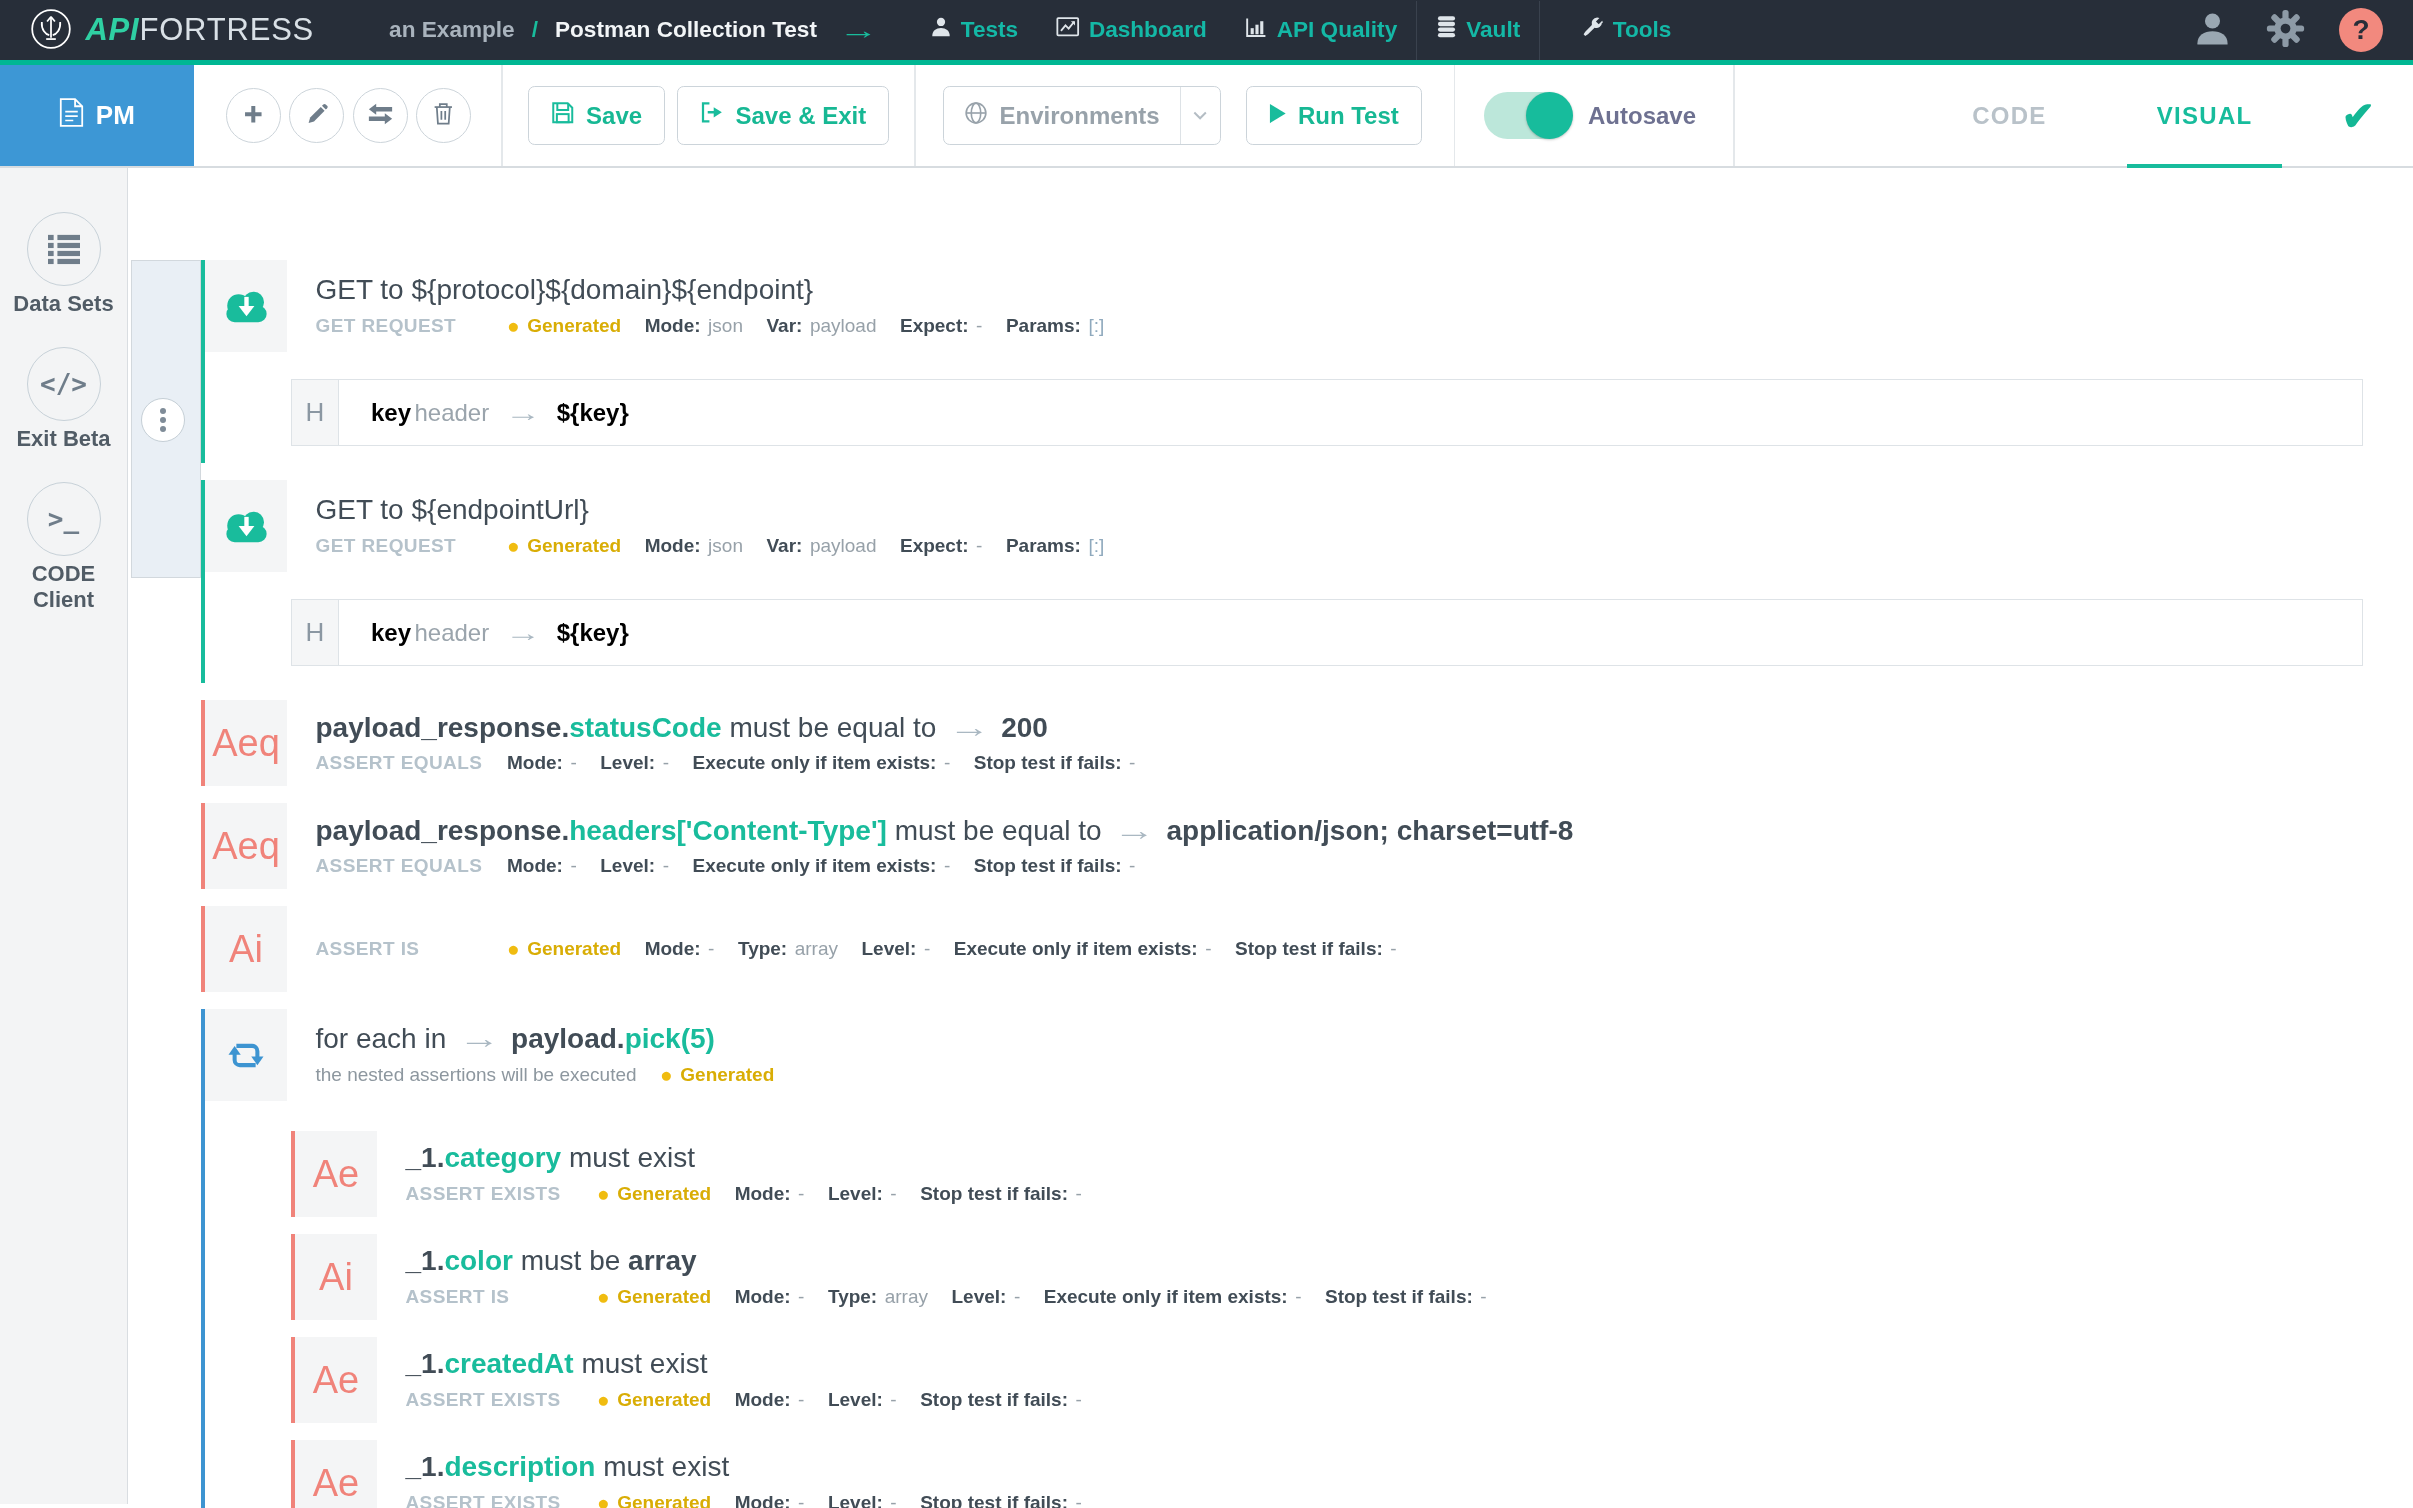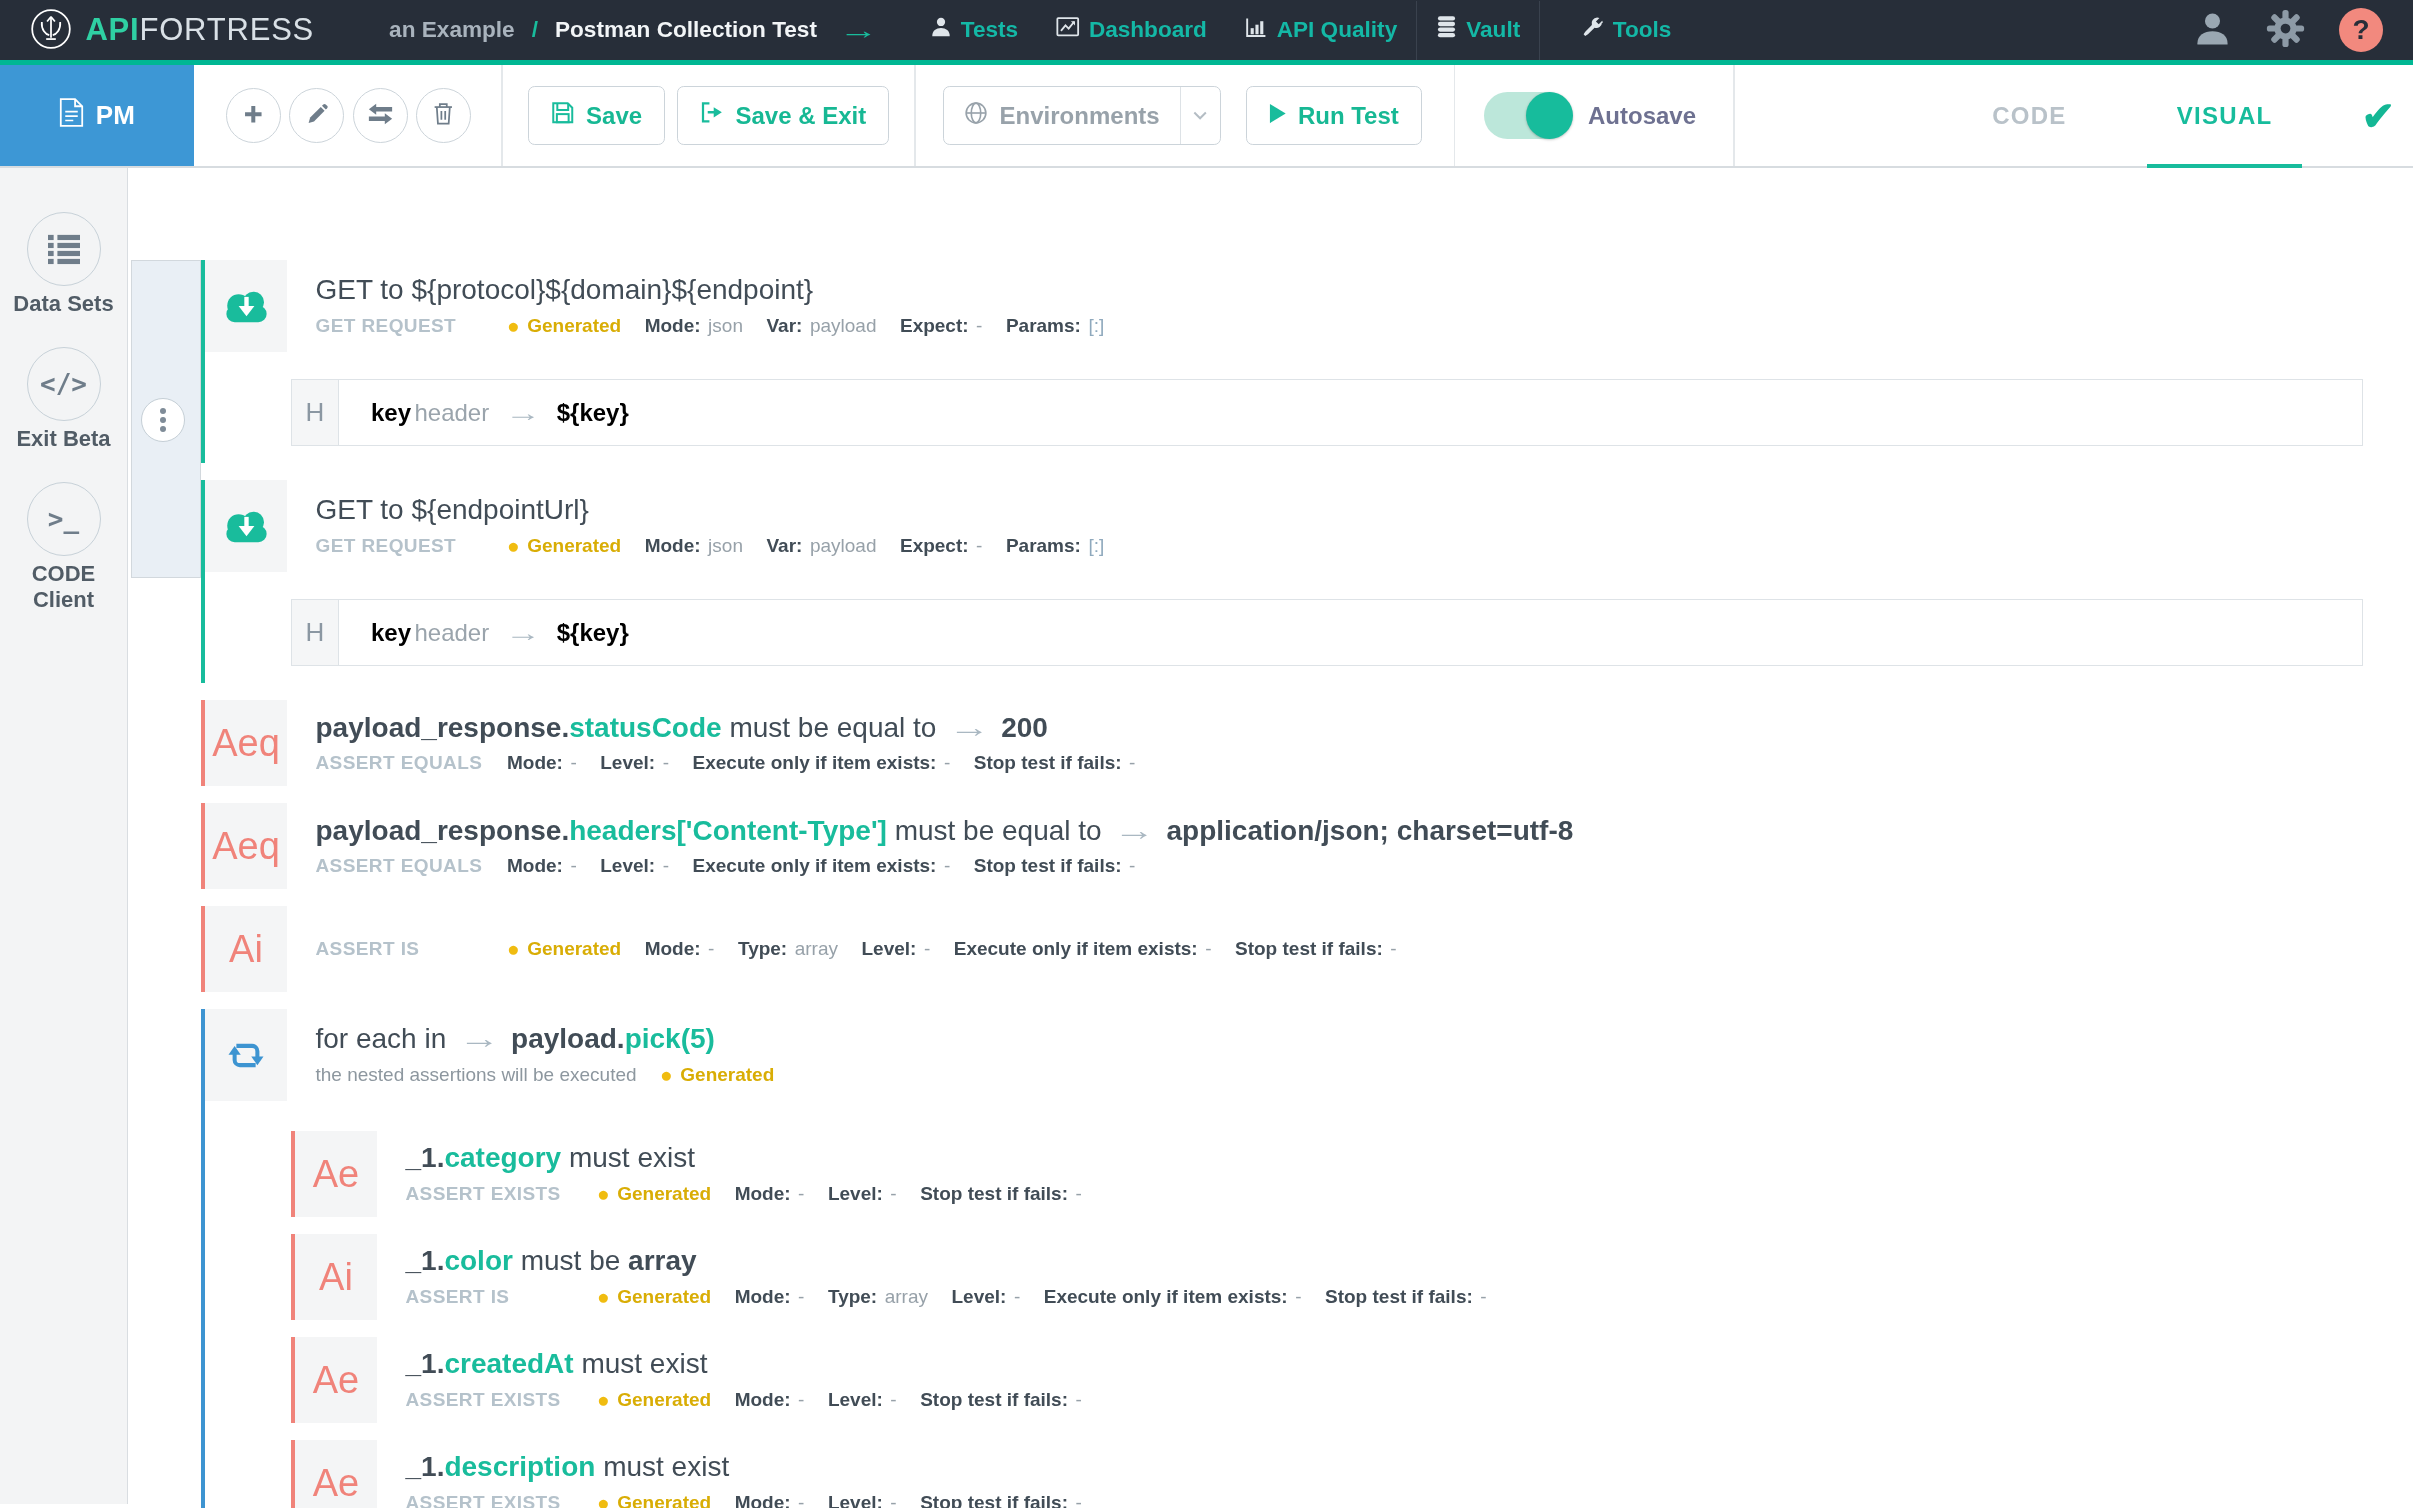--- a/index.html
+++ b/index.html
@@ -5,37 +5,37 @@
   * { margin:0; padding:0; box-sizing:border-box; }
   html,body { width:2413px; height:1508px; overflow:hidden; background:#fff;
               font-family:"Liberation Sans", sans-serif; }
   .clickable { cursor:pointer; }
 
   
   .topbar { height:65px; background:#272e39; border-bottom:5px solid #00b793;
             display:flex; align-items:center; padding:0 30px; }
   .logo { display:flex; align-items:center; gap:13.4px; }
   .logo-text { font-size:31px; font-weight:700; letter-spacing:0.8px; }
-  .logo-api { color:#2fd0a3; } .logo-fortress { color:#d9e0e6; font-weight:400; }
+  .logo-api { color:#2fd0a3;font-style:italic; } .logo-fortress { color:#d9e0e6; font-weight:400; }
   .breadcrumb { display:flex; align-items:center; gap:17px; margin-left:75px;
                 font-size:22.6px; font-weight:700; white-space:nowrap; }
   .bc-project { color:#a9b3bd; } .bc-sep { color:#19bc9c; } .bc-test { color:#f2f5f7; }
   .bc-arrow { color:#19bc9c; font-size:25px; display:inline-block; transform:scaleX(1.6); margin-left:11.7px; }
   .topnav { display:flex; align-items:center; margin-left:40px; height:100%; }
   .nav-item { display:flex; align-items:center; gap:9.2px; padding:0 19px; height:100%;
               color:#14b8a6; font-size:22.6px; font-weight:700; white-space:nowrap; }
   .nav-sep { width:0.8px; height:59px; background:#3a424e; }
   .topbar-right { margin-left:auto; display:flex; align-items:center; gap:34px; }
   .help-circle { width:44px; height:44px; border-radius:50%; background:#f2897e;
                  display:flex; align-items:center; justify-content:center;
                  color:#272e39; font-size:28px; font-weight:800; }
 
   
   .toolbar { height:103px; background:#fff; border-bottom:2.5px solid #d7dce0;
-             display:flex; align-items:center; padding-right:18px; }
+             display:flex; align-items:center; padding-right:38px; }
   .pm-tab { width:194px; height:100%; background:#3d97d5; display:flex; align-items:center;
             justify-content:center; gap:11.7px; color:#fff; font-size:26px; font-weight:700; flex:none; }
   .tool-circles { display:flex; gap:8.4px; margin-left:32px; }
   .circle-btn { width:55px; height:55px; border-radius:50%; border:1.7px solid #ccd4da;
                 background:#fff; display:flex; align-items:center; justify-content:center; }
   .vsep { width:1.7px; align-self:stretch; background:#e4e8eb; flex:none; }
   .vsep.m1 { margin-left:30px; } .vsep.m2 { margin-left:25px; }
   .vsep.m3 { margin-left:32px; } .vsep.m4 { margin-left:37px; }
   .tb-btn { height:59px; border:1.7px solid #ccd4da; border-radius:6.7px; background:#fff;
             display:flex; align-items:center; gap:11.7px; padding:0 22px;

